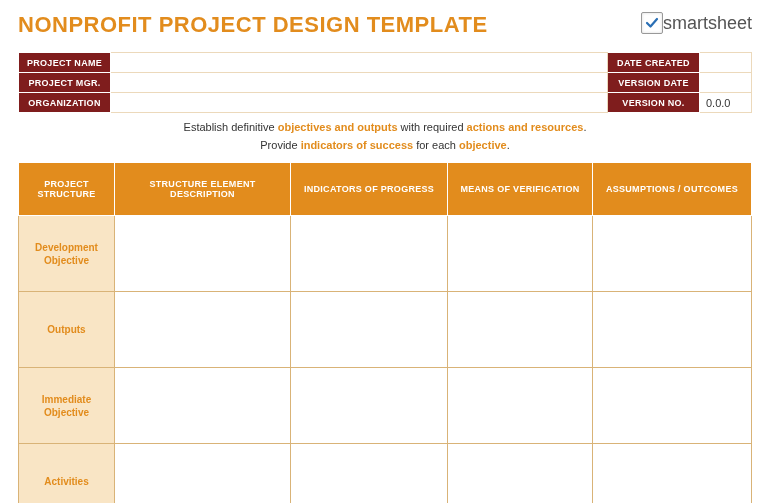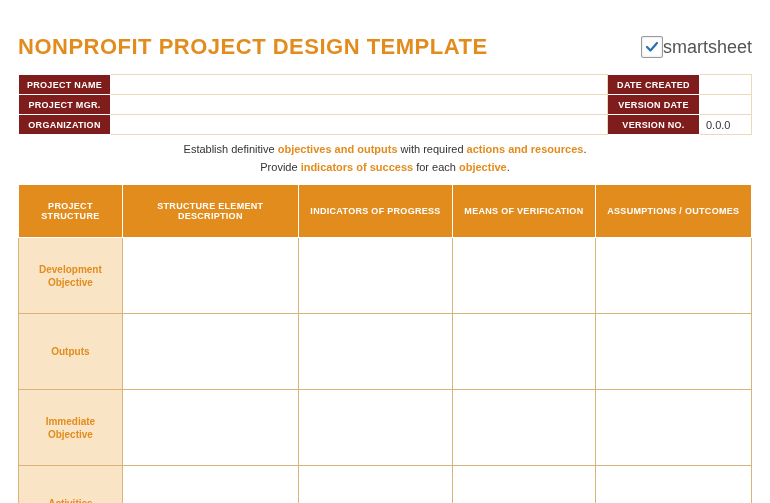--- a/index.html
+++ b/index.html
@@ -8,23 +8,22 @@
     background: #fff;
     width: 770px;
     height: 503px;
     padding: 12px 18px;
     font-size: 11px;
     color: #333;
   }
   .header-row {
     display: flex;
     justify-content: space-between;
-    align-items: center;
+    align-items: flex-start;
     margin-bottom: 14px;
-    margin-top: 22px;
   }
   .title {
     color: #e28c1d;
     font-size: 22px;
     font-weight: bold;
     letter-spacing: 0.5px;
   }
   .logo {
     display: flex;
     align-items: center;
@@ -89,21 +88,21 @@
     font-size: 9px;
     font-weight: bold;
     padding: 16px 6px;
     text-align: center;
     border: 1px solid #fff;
     letter-spacing: 0.3px;
   }
   .grid td {
     border: 1px solid #d9b377;
     height: 76px;
-    padding: 20px;
+    padding: 13px;
     vertical-align: middle;
   }
   .row-hdr {
     background: #f9e5c5;
     color: #e28c1d;
     font-weight: bold;
     font-size: 10px;
     text-align: center;
     width: 96px;
     line-height: 1.3;

